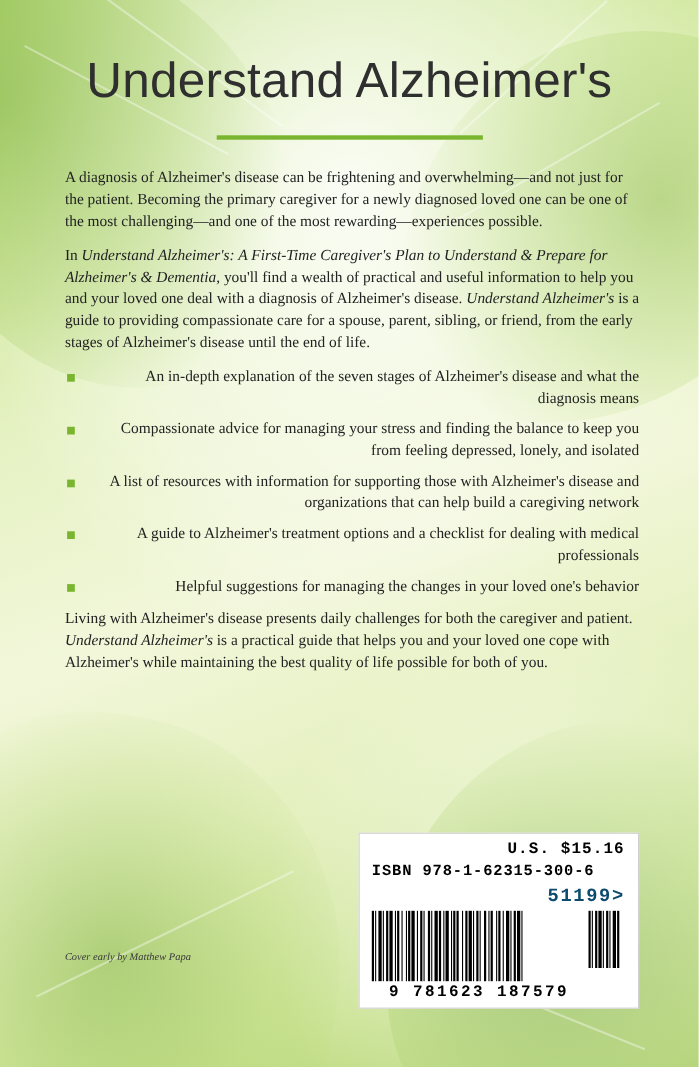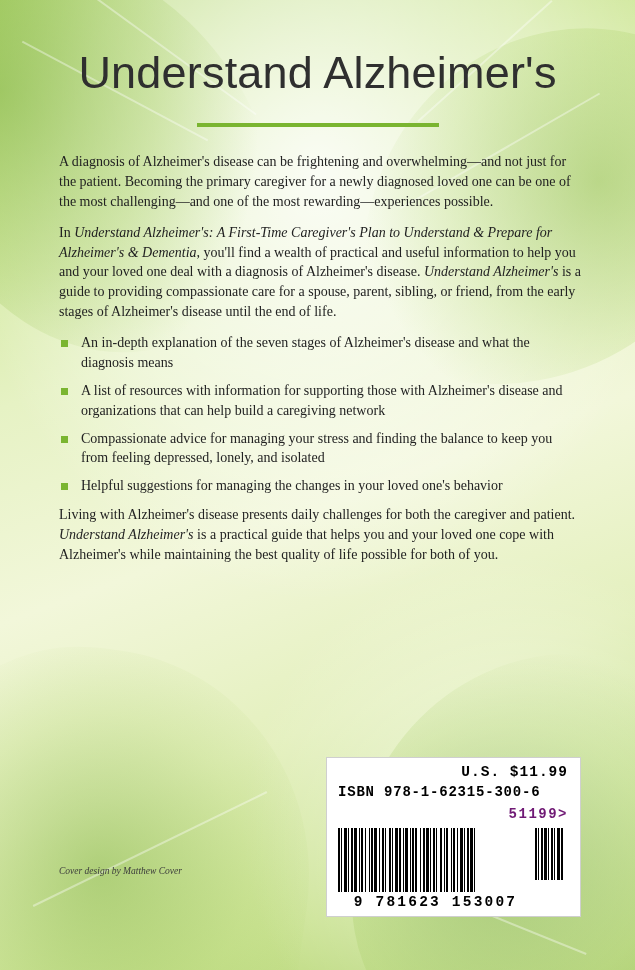--- a/index.html
+++ b/index.html
@@ -119,20 +119,21 @@
   ul.features {
     list-style: none;
     margin: 2px 0 9px 0;
     padding: 0;
   }
   ul.features li {
     position: relative;
     padding-left: 22px;
     margin-bottom: 8px;
     line-height: 1.42;
+    text-align: right;
   }
   ul.features li .bullet {
     position: absolute;
     left: 2px;
     top: 7px;
     width: 7px;
     height: 7px;
     background: #7ab530;
     display: block;
   }
@@ -193,23 +194,23 @@
     font-size: 14px;
     letter-spacing: 0.8px;
     color: #000;
     font-weight: bold;
   }
   .bc-five {
     position: absolute;
     top: 48px;
     right: 12px;
     font-family: "Liberation Mono", monospace;
-    font-size: 14px;
+    font-size: 17px;
     letter-spacing: 1.5px;
-    color: #701a75;
+    color: #0c4a6e;
     font-weight: bold;
   }
   .bars-main {
     position: absolute;
     left: 11px;
     top: 70px;
     width: 190px;
     height: 64px;
   }
   .bars-addon {
@@ -259,33 +260,34 @@
     <div class="rule"></div>
 
     <div class="body-copy">
       <p>A diagnosis of Alzheimer's disease can be frightening and overwhelming—and not just for the patient. Becoming the primary caregiver for a newly diagnosed loved one can be one of the most challenging—and one of the most rewarding—experiences possible.</p>
 
       <p><span>In </span><em>Understand Alzheimer's: A First-Time Caregiver's Plan to Understand &amp; Prepare for Alzheimer's &amp; Dementia</em><span>, you'll find a wealth of practical and useful information to help you and your loved one deal with a diagnosis of Alzheimer's disease. </span><em>Understand Alzheimer's</em><span> is a guide to providing compassionate care for a spouse, parent, sibling, or friend, from the early stages of Alzheimer's disease until the end of life.</span></p>
 
 
       <ul class="features">
         <li><span class="bullet"></span><span>An in-depth explanation of the seven stages of Alzheimer's disease and what the diagnosis means</span></li>
+        <li><span class="bullet"></span><span>Compassionate advice for managing your stress and finding the balance to keep you from feeling depressed, lonely, and isolated</span></li>
         <li><span class="bullet"></span><span>A list of resources with information for supporting those with Alzheimer's disease and organizations that can help build a caregiving network</span></li>
-        <li><span class="bullet"></span><span>Compassionate advice for managing your stress and finding the balance to keep you from feeling depressed, lonely, and isolated</span></li>
+        <li><span class="bullet"></span><span>A guide to Alzheimer's treatment options and a checklist for dealing with medical professionals</span></li>
         <li><span class="bullet"></span><span>Helpful suggestions for managing the changes in your loved one's behavior</span></li>
       </ul>
 
       <p><span>Living with Alzheimer's disease presents daily challenges for both the caregiver and patient. </span><em>Understand Alzheimer's</em><span> is a practical guide that helps you and your loved one cope with Alzheimer's while maintaining the best quality of life possible for both of you.</span></p>
     </div>
 
 
-    <div class="credit">Cover design by Matthew Cover</div>
+    <div class="credit">Cover early by Matthew Papa</div>
 
     <div class="barcode-box">
-      <div class="bc-price">U.S. $11.99</div>
+      <div class="bc-price">U.S. $15.16</div>
       <div class="bc-isbn">ISBN 978-1-62315-300-6</div>
       <div class="bc-five">51199&gt;</div>
       <div class="bars-main">
           <i style="left: 0px; width: 2px;"></i>
           <i style="left: 3px; width: 1px;"></i>
           <i style="left: 6px; width: 3px;"></i>
           <i style="left: 10px; width: 1px;"></i>
           <i style="left: 13px; width: 2px;"></i>
           <i style="left: 16px; width: 3px;"></i>
           <i style="left: 21px; width: 1px;"></i>
@@ -328,16 +330,16 @@
           <i style="left: 0px; width: 2px;"></i>
           <i style="left: 3px; width: 1px;"></i>
           <i style="left: 6px; width: 2px;"></i>
           <i style="left: 9px; width: 3px;"></i>
           <i style="left: 13px; width: 1px;"></i>
           <i style="left: 16px; width: 2px;"></i>
           <i style="left: 19px; width: 1px;"></i>
           <i style="left: 22px; width: 3px;"></i>
           <i style="left: 26px; width: 2px;"></i>
         </div>
-      <div class="bc-number">9 781623 153007</div>
+      <div class="bc-number">9 781623 187579</div>
     </div>
   </div>
 </div>
 
 </body></html>

